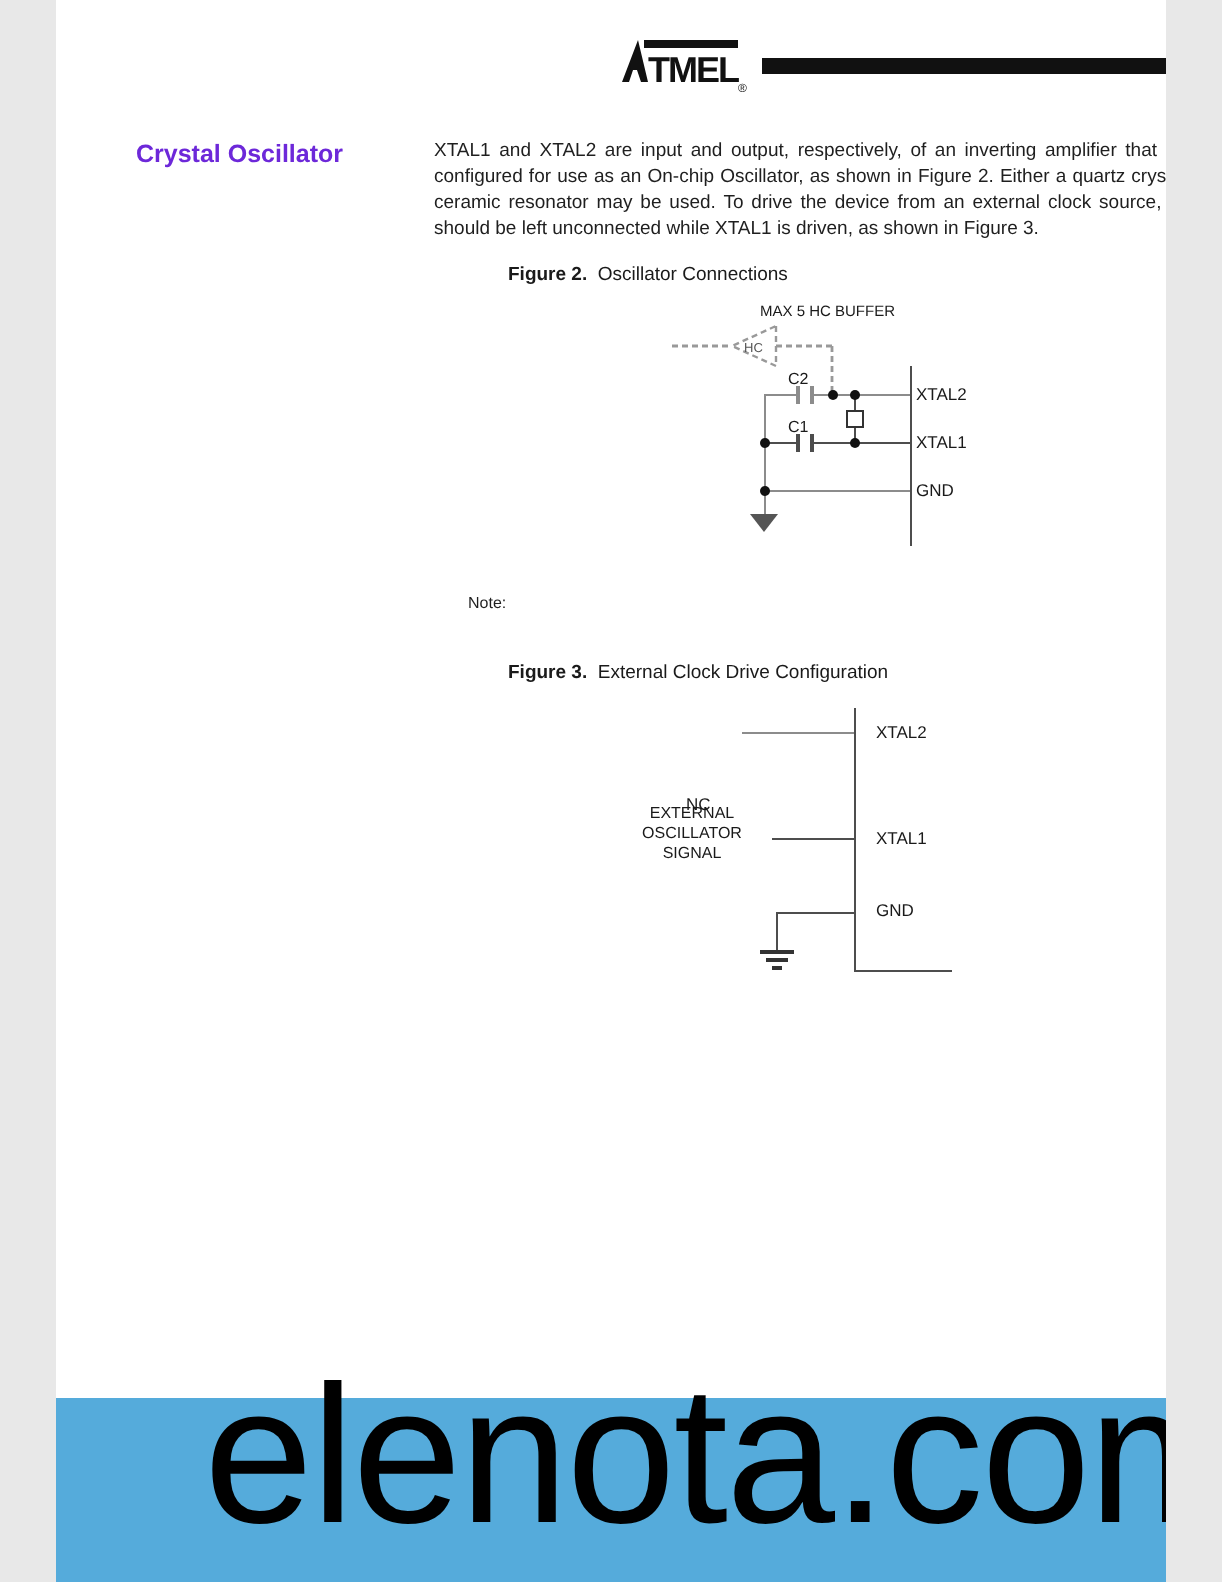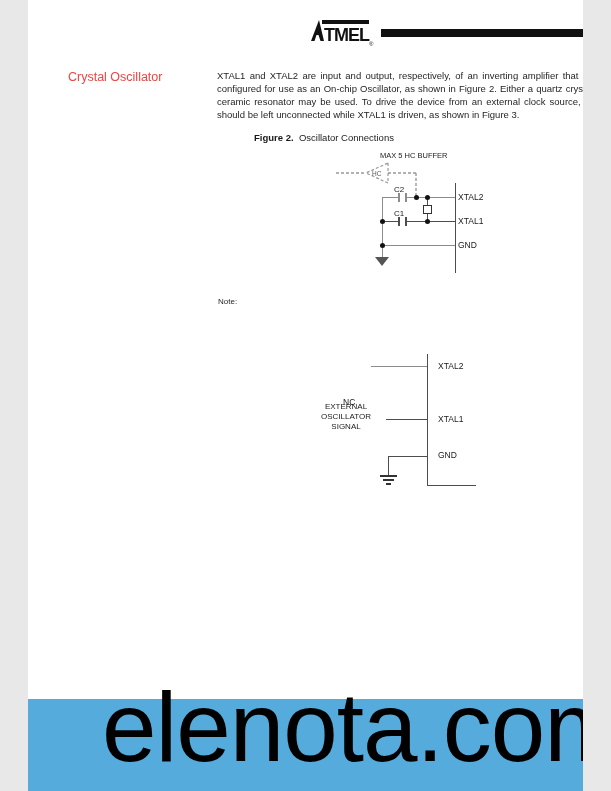--- a/index.html
+++ b/index.html
@@ -6,25 +6,25 @@
   html,body { background:#e8e8e8; }
   #page {
     position:relative; width:555px; height:791px; background:#ffffff;
     font-family:"Liberation Sans", sans-serif; color:#1a1a1a; overflow:hidden;
     margin:0 auto;
   }
   .abs { position:absolute; }
   
   #top-bar { position:absolute; left:353px; top:29px; width:224px; height:8px; background:#111; }
   
-  #section-heading { position:absolute; left:40px; top:70px; font-size:12.5px; font-weight:normal; color:#ef4444; }
+  #section-heading { position:absolute; left:40px; top:70px; font-size:12.5px; font-weight:bold; color:#6d28d9; }
   #body-par { position:absolute; left:189px; top:69px; width:396px; font-size:9.5px; line-height:13px; text-align:justify; color:#1f1f1f; }
   .caption { position:absolute; left:189px; font-size:9.5px; color:#1a1a1a; }
   .caption b { font-weight:bold;margin-left:37px; }
-  #note-label { position:absolute; left:190px; top:297px; font-size:8px; color:#1f1f1f; }
+  #note-label { position:absolute; left:206px; top:297px; font-size:8px; color:#1f1f1f; }
   #note-text { position:absolute; left:225px; top:297px; width:338px; font-size:8px; line-height:10.5px; text-align:justify; color:#1f1f1f; }
   
   .ln { position:absolute; background:#8c8c8c; }
   .ln.dk { background:#4d4d4d; }
   .dot { position:absolute; width:5px; height:5px; border-radius:50%; background:#111; }
   .dlabel { position:absolute; font-size:8.5px; color:#1a1a1a; white-space:nowrap; }
   .dlabel.sm { font-size:8px; }
   #gnd-tri { position:absolute; left:347px; top:257px; width:0; height:0;
     border-left:7px solid transparent; border-right:7px solid transparent; border-top:9px solid #555; }
   #xtal-rect { position:absolute; left:395px; top:205px; width:9px; height:9px; border:1.5px solid #333; background:#fff; }
@@ -89,20 +89,24 @@
   <div class="dot" style="left:351.5px; top:242.5px;"></div>
 
   <div class="dlabel sm" style="left:366px; top:185px;">C2</div>
   <div class="dlabel sm" style="left:366px; top:209px;">C1</div>
   <div class="dlabel" style="left:430px; top:192px;">XTAL2</div>
   <div class="dlabel" style="left:430px; top:216px;">XTAL1</div>
   <div class="dlabel" style="left:430px; top:240px;">GND</div>
 
   <div id="note-label">Note:</div>
 
+  <div class="caption" style="top:331px;">
+    <b>Figure 3.</b>&nbsp;
+    <span>External Clock Drive Configuration</span>
+  </div>
 
   <div class="ln dk" style="left:399px; top:354px; width:1px; height:131px;"></div>
   <div class="ln dk" style="left:399px; top:485px; width:49px; height:1px;"></div>
   <div class="ln" style="left:343px; top:366px; width:56px; height:1px;"></div>
   <div class="ln dk" style="left:358px; top:419px; width:41px; height:1px;"></div>
   <div class="ln dk" style="left:360px; top:456px; width:39px; height:1px;"></div>
   <div class="ln dk" style="left:360px; top:456px; width:1px; height:19px;"></div>
   <div class="earth" style="left:352px; top:475px; width:17px;"></div>
   <div class="earth" style="left:355px; top:479px; width:11px;"></div>
   <div class="earth" style="left:358px; top:483px; width:5px;"></div>

